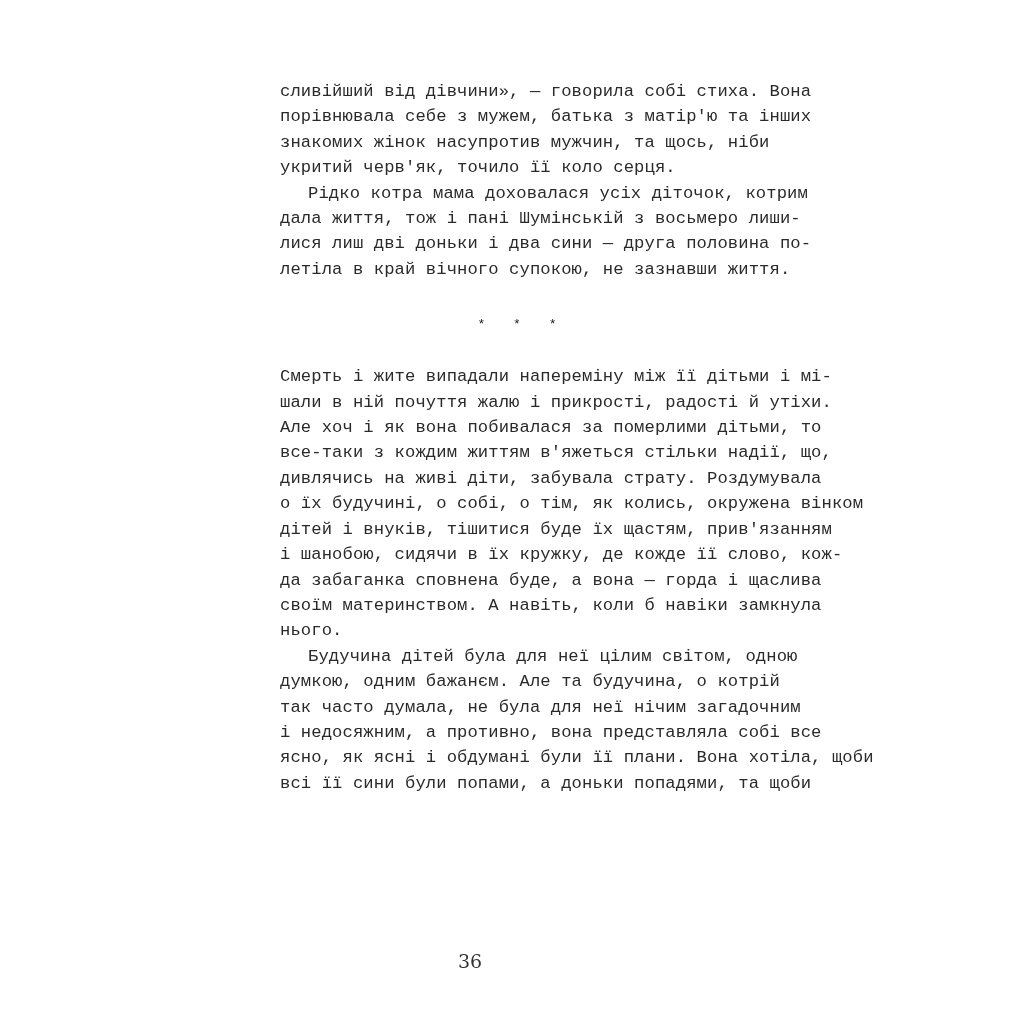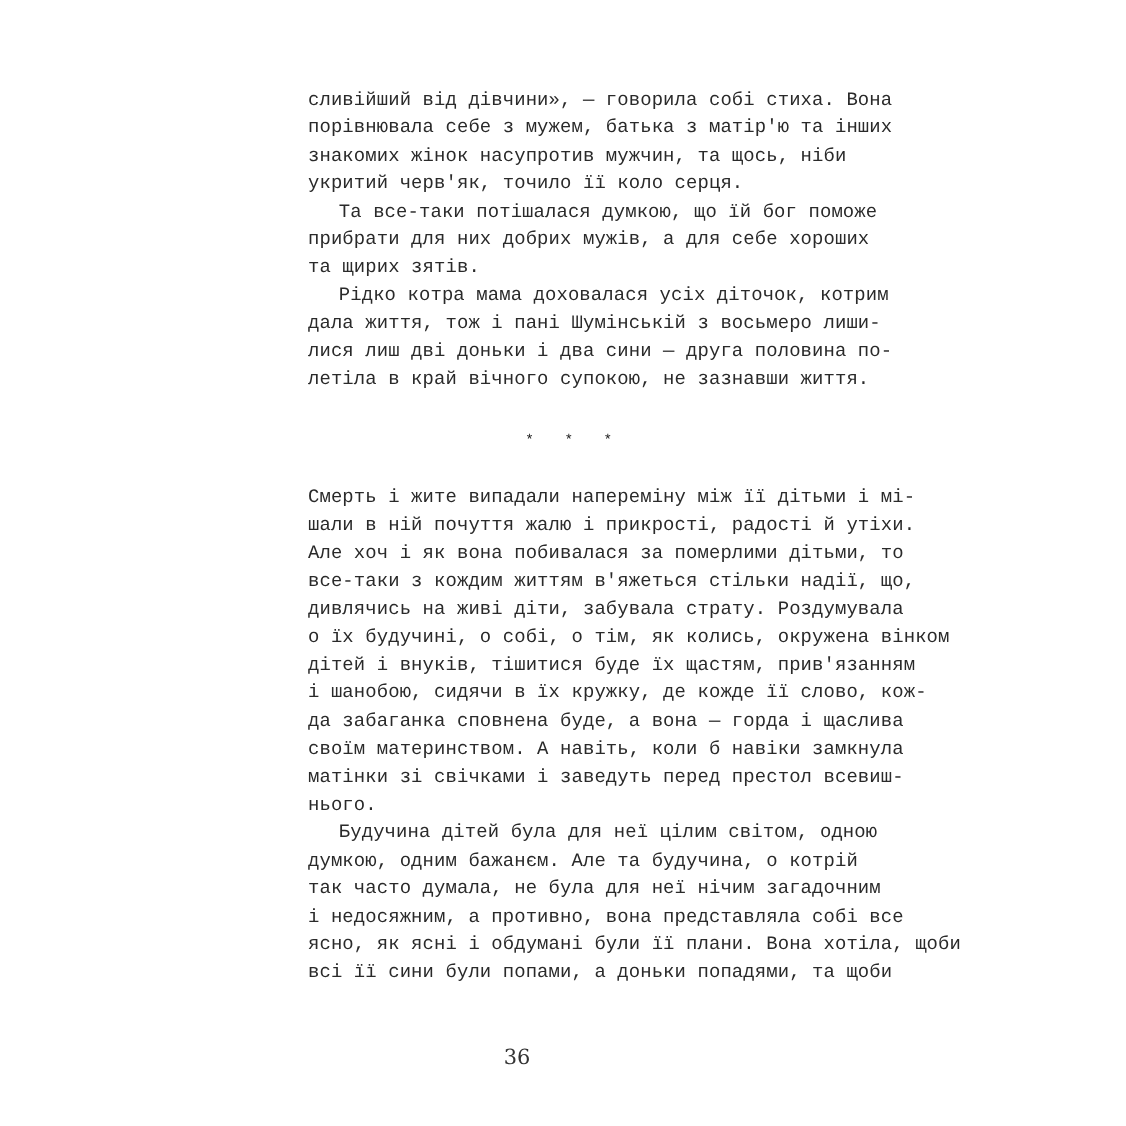--- a/index.html
+++ b/index.html
@@ -68,25 +68,20 @@
 
 <div class="page">
   <div>
     <p class="para">
       <span class="line">сливійший від дівчини», — говорила собі стиха. Вона</span>
       <span class="line">порівнювала себе з мужем, батька з матір'ю та інших</span>
       <span class="line">знакомих жінок насупротив мужчин, та щось, ніби</span>
       <span class="line last">укритий черв'як, точило її коло серця.</span>
     </p>
     <p class="para indent">
-      <span class="line">Та все-таки потішалася думкою, що їй бог поможе</span>
-      <span class="line">прибрати для них добрих мужів, а для себе хороших</span>
-      <span class="line last">та щирих зятів.</span>
-    </p>
-    <p class="para indent">
       <span class="line">Рідко котра мама доховалася усіх діточок, котрим</span>
       <span class="line">дала життя, тож і пані Шумінській з восьмеро лиши-</span>
       <span class="line">лися лиш дві доньки і два сини — друга половина по-</span>
       <span class="line last">летіла в край вічного супокою, не зазнавши життя.</span>
     </p>
   </div>
 
   <div class="divider">* * *</div>
 
   <div>
@@ -94,21 +89,20 @@
       <span class="line">Смерть і жите випадали напереміну між її дітьми і мі-</span>
       <span class="line">шали в ній почуття жалю і прикрості, радості й утіхи.</span>
       <span class="line">Але хоч і як вона побивалася за померлими дітьми, то</span>
       <span class="line">все-таки з кождим життям в'яжеться стільки надії, що,</span>
       <span class="line">дивлячись на живі діти, забувала страту. Роздумувала</span>
       <span class="line">о їх будучині, о собі, о тім, як колись, окружена вінком</span>
       <span class="line">дітей і внуків, тішитися буде їх щастям, прив'язанням</span>
       <span class="line">і шанобою, сидячи в їх кружку, де кожде її слово, кож-</span>
       <span class="line">да забаганка сповнена буде, а вона — горда і щаслива</span>
       <span class="line">своїм материнством. А навіть, коли б навіки замкнула</span>
-      <span class="line">матінки зі свічками і заведуть перед престол всевиш-</span>
       <span class="line last">нього.</span>
     </p>
     <p class="para indent">
       <span class="line">Будучина дітей була для неї цілим світом, одною</span>
       <span class="line">думкою, одним бажанєм. Але та будучина, о котрій</span>
       <span class="line">так часто думала, не була для неї нічим загадочним</span>
       <span class="line">і недосяжним, а противно, вона представляла собі все</span>
       <span class="line">ясно, як ясні і обдумані були її плани. Вона хотіла, щоби</span>
       <span class="line">всі її сини були попами, а доньки попадями, та щоби</span>
     </p>

